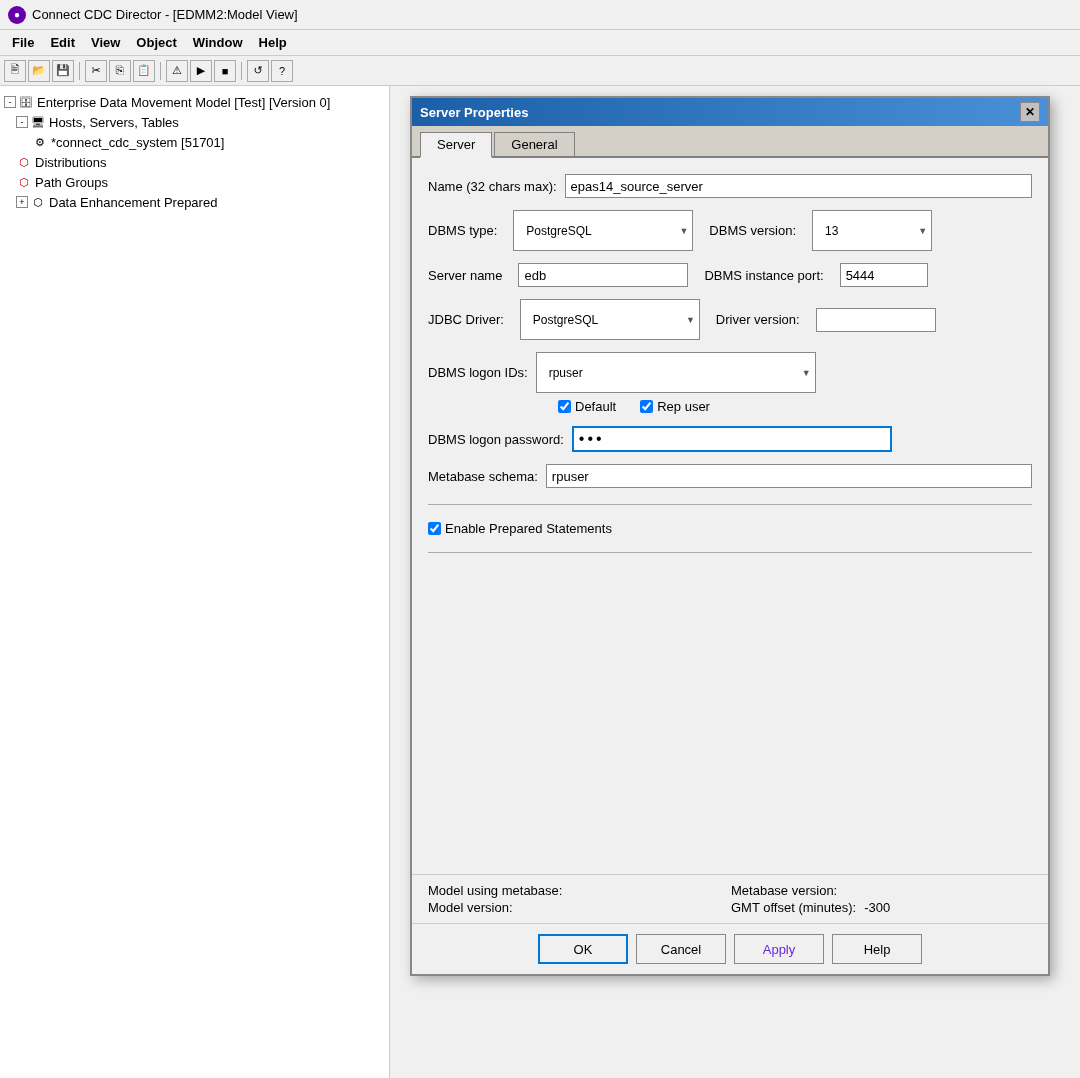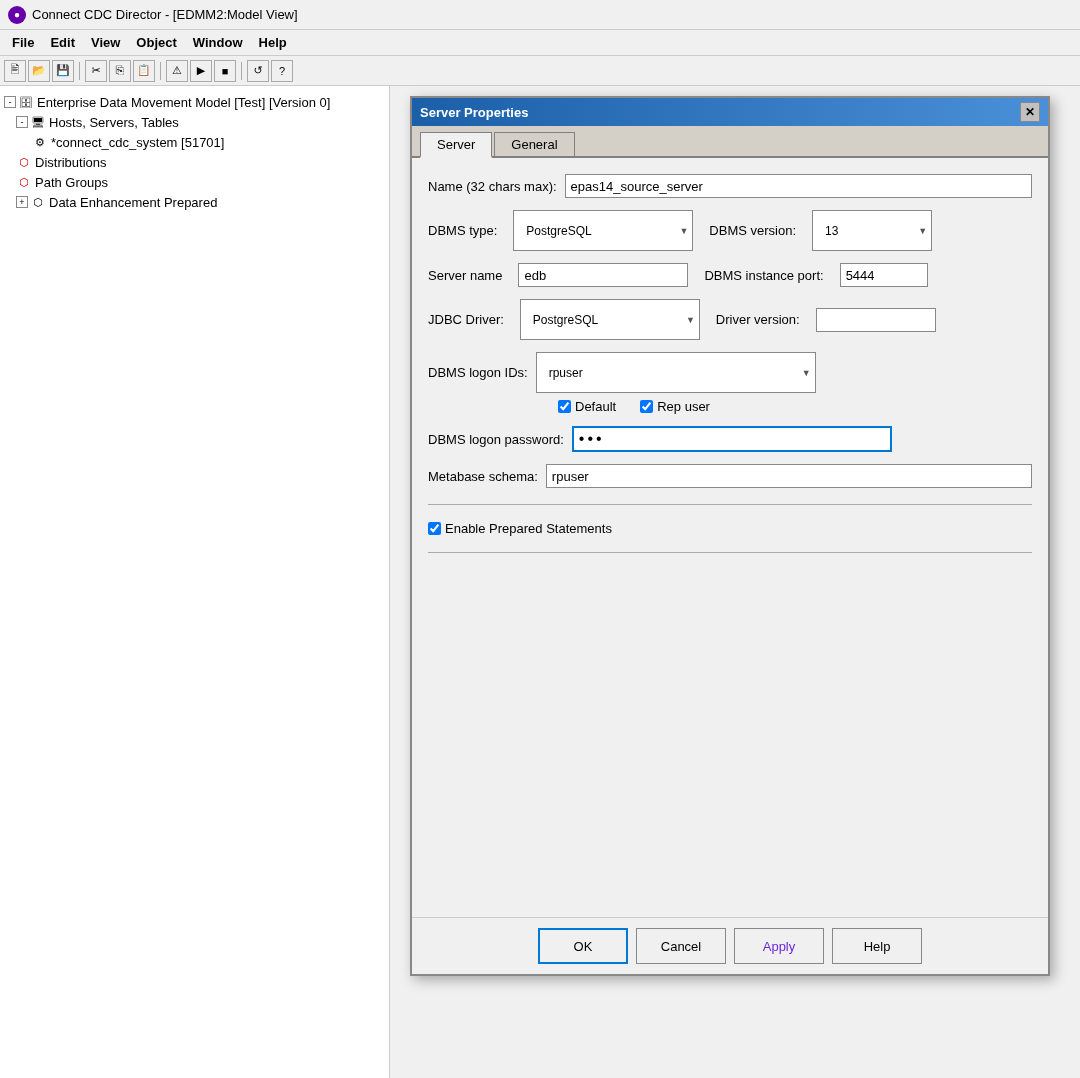--- a/index.html
+++ b/index.html
@@ -348,21 +348,21 @@
     .dialog-buttons {
       display: flex;
       justify-content: center;
       gap: 8px;
       padding: 10px 16px;
       border-top: 1px solid #ccc;
       background: #f0f0f0;
     }
     .dlg-btn {
       min-width: 90px;
-      height: 36px;
+      height: 30px;
       padding: 0 16px;
       background: #f0f0f0;
       border: 1px solid #888;
       font-size: 13px;
       cursor: pointer;
     }
     .dlg-btn.primary {
       border: 2px solid #0078d7;
     }
     .dlg-btn.disabled {
@@ -543,20 +543,29 @@
             </label>
           </div>
 
           <hr class="sep-line">
 
 
           <div class="spacer"></div>
 
         </div>
 
+        <div class="dialog-bottom-info">
+          <span>Model using metabase:</span>
+          <span>Metabase version:</span>
+          <span>Model version:</span>
+          <div style="display:flex; gap:8px;">
+            <span>GMT offset (minutes):</span>
+            <span>-300</span>
+          </div>
+        </div>
 
         <div class="dialog-buttons">
           <button class="dlg-btn primary">OK</button>
           <button class="dlg-btn">Cancel</button>
           <button class="dlg-btn disabled">Apply</button>
           <button class="dlg-btn">Help</button>
         </div>
 
       </div>
     </div>

